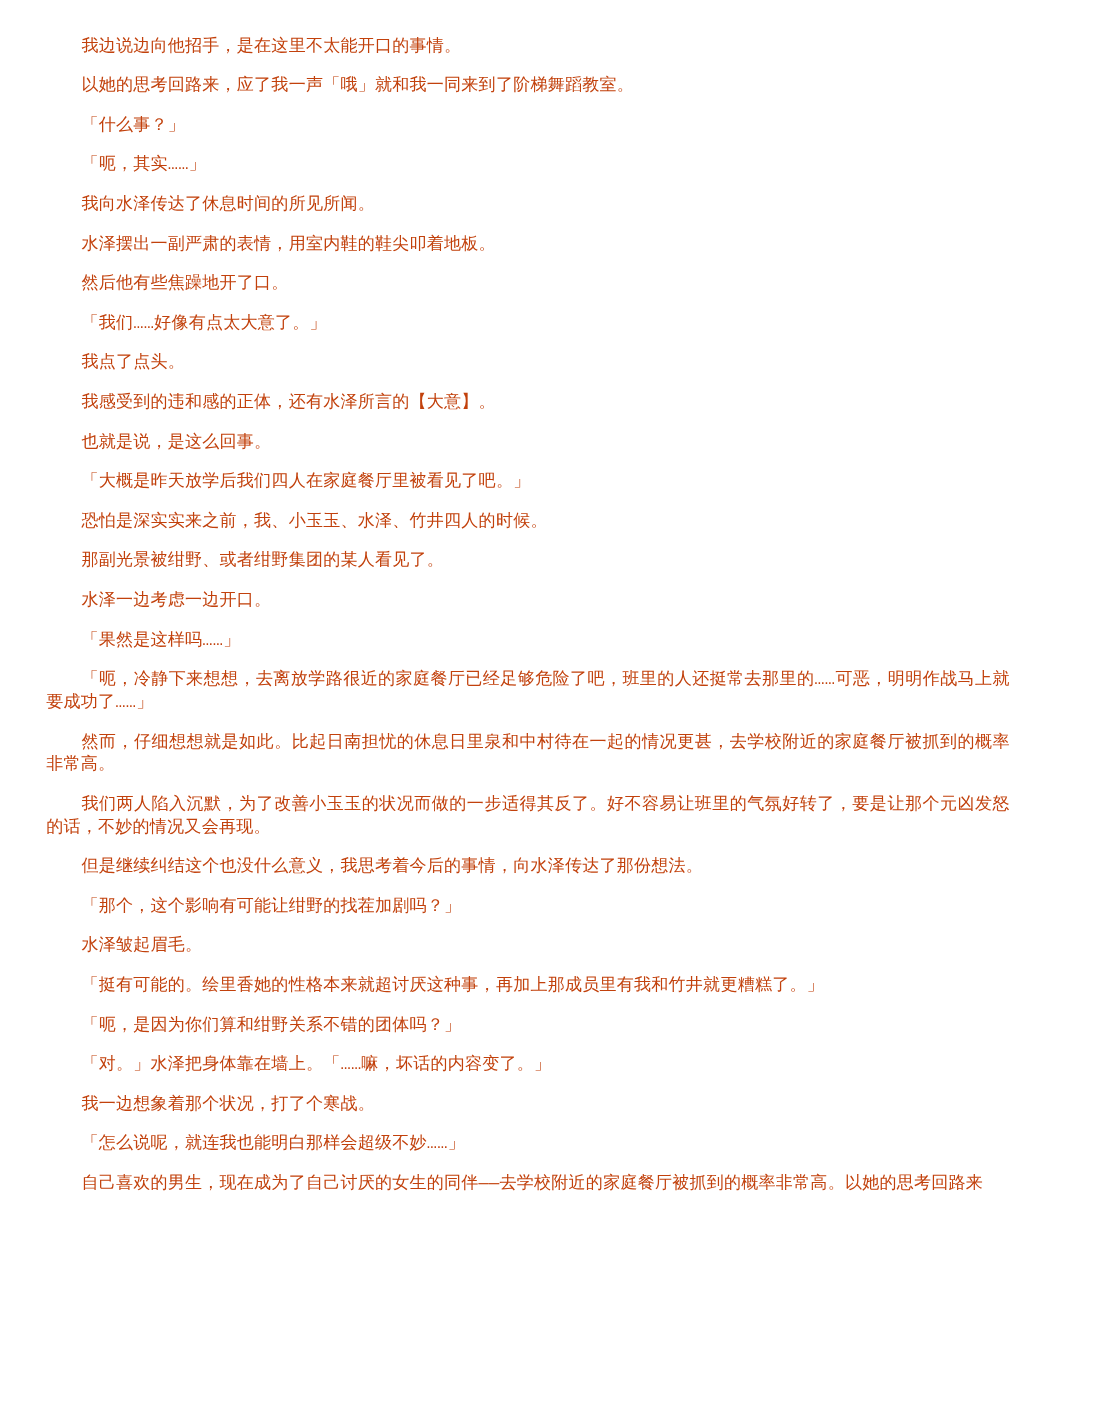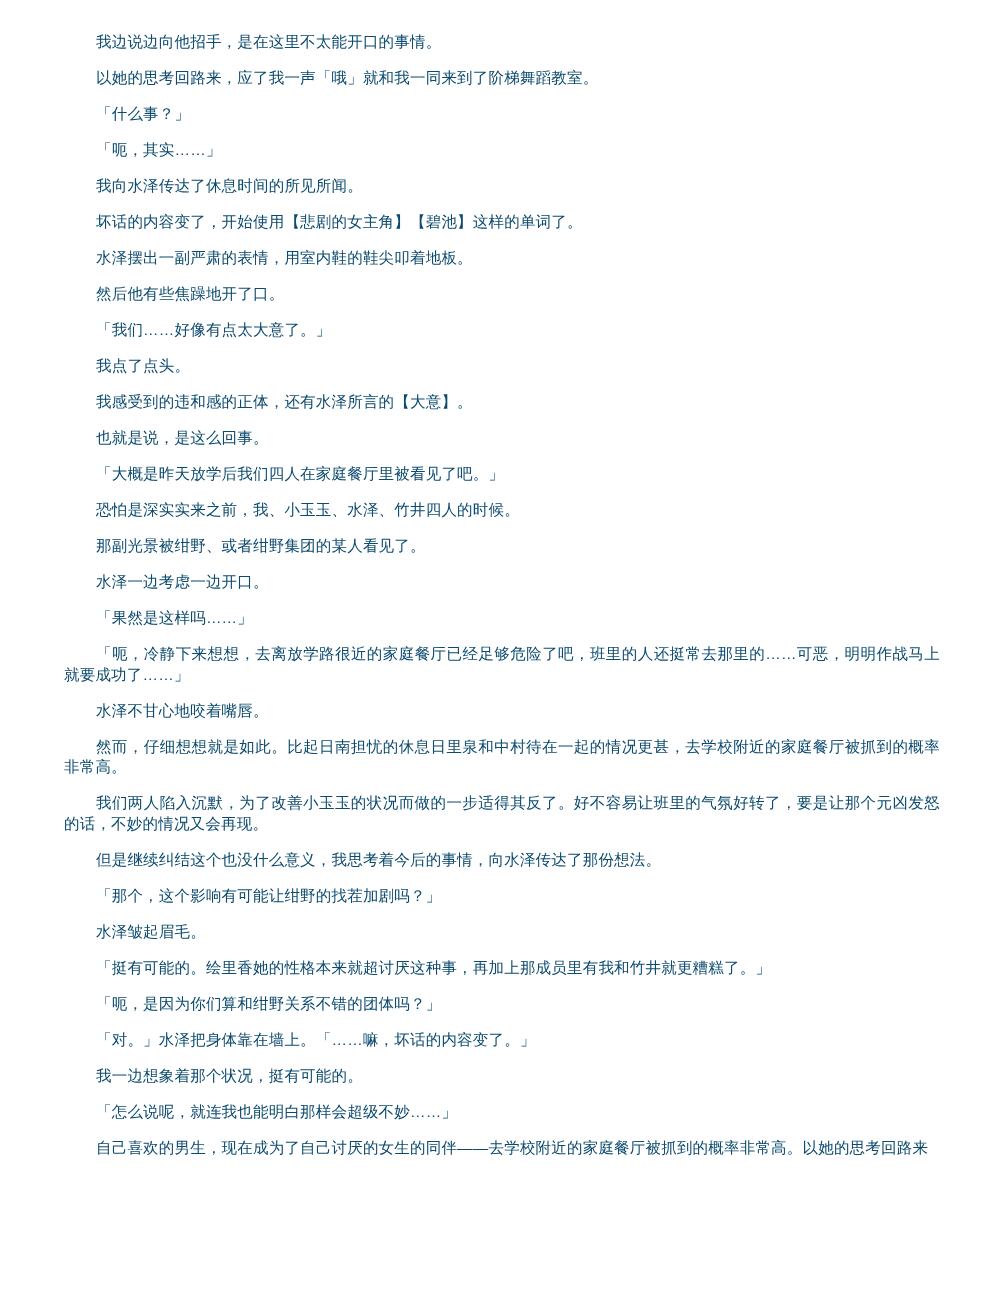--- a/index.html
+++ b/index.html
@@ -8,62 +8,60 @@
     background: #ffffff;
   }
   body {
     width: 1000px;
     height: 1294px;
     overflow: hidden;
     position: relative;
   }
   .page {
     position: absolute;
-    left: 64px;
+    left: 42px;
     top: 32px;
     width: 876px;
-    font-family: Liberation Sans, sans-serif;
+    font-family: Liberation Mono, monospace;
     font-size: 15.5px;
-    color: #0c4a6e;
+    color: #c2410c;
   }
   .para {
     margin: 0 0 15.5px 0;
     line-height: 20.5px;
     text-indent: 32px;
     text-align: justify;
     letter-spacing: 0.2px;
   }
 </style>
 </head>
 <body>
 
 <div class="page">
   <p class="para">我边说边向他招手，是在这里不太能开口的事情。</p>
   <p class="para">以她的思考回路来，应了我一声「哦」就和我一同来到了阶梯舞蹈教室。</p>
   <p class="para">「什么事？」</p>
   <p class="para">「呃，其实……」</p>
   <p class="para">我向水泽传达了休息时间的所见所闻。</p>
-  <p class="para">坏话的内容变了，开始使用【悲剧的女主角】【碧池】这样的单词了。</p>
   <p class="para">水泽摆出一副严肃的表情，用室内鞋的鞋尖叩着地板。</p>
   <p class="para">然后他有些焦躁地开了口。</p>
   <p class="para">「我们……好像有点太大意了。」</p>
   <p class="para">我点了点头。</p>
   <p class="para">我感受到的违和感的正体，还有水泽所言的【大意】。</p>
   <p class="para">也就是说，是这么回事。</p>
   <p class="para">「大概是昨天放学后我们四人在家庭餐厅里被看见了吧。」</p>
   <p class="para">恐怕是深实实来之前，我、小玉玉、水泽、竹井四人的时候。</p>
   <p class="para">那副光景被绀野、或者绀野集团的某人看见了。</p>
   <p class="para">水泽一边考虑一边开口。</p>
   <p class="para">「果然是这样吗……」</p>
   <p class="para">「呃，冷静下来想想，去离放学路很近的家庭餐厅已经足够危险了吧，班里的人还挺常去那里的……可恶，明明作战马上就要成功了……」</p>
-  <p class="para">水泽不甘心地咬着嘴唇。</p>
   <p class="para">然而，仔细想想就是如此。比起日南担忧的休息日里泉和中村待在一起的情况更甚，去学校附近的家庭餐厅被抓到的概率非常高。</p>
   <p class="para">我们两人陷入沉默，为了改善小玉玉的状况而做的一步适得其反了。好不容易让班里的气氛好转了，要是让那个元凶发怒的话，不妙的情况又会再现。</p>
   <p class="para">但是继续纠结这个也没什么意义，我思考着今后的事情，向水泽传达了那份想法。</p>
   <p class="para">「那个，这个影响有可能让绀野的找茬加剧吗？」</p>
   <p class="para">水泽皱起眉毛。</p>
   <p class="para">「挺有可能的。绘里香她的性格本来就超讨厌这种事，再加上那成员里有我和竹井就更糟糕了。」</p>
   <p class="para">「呃，是因为你们算和绀野关系不错的团体吗？」</p>
   <p class="para">「对。」水泽把身体靠在墙上。「……嘛，坏话的内容变了。」</p>
-  <p class="para">我一边想象着那个状况，挺有可能的。</p>
+  <p class="para">我一边想象着那个状况，打了个寒战。</p>
   <p class="para">「怎么说呢，就连我也能明白那样会超级不妙……」</p>
   <p class="para">自己喜欢的男生，现在成为了自己讨厌的女生的同伴——去学校附近的家庭餐厅被抓到的概率非常高。以她的思考回路来</p>
 </div>
 
 </body></html>

